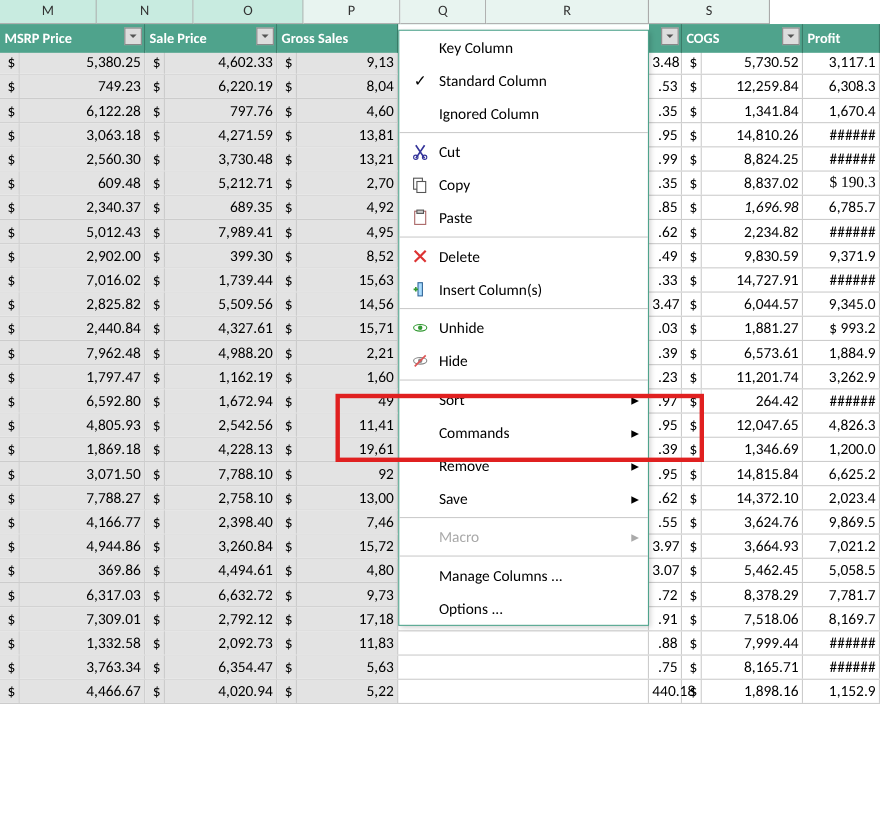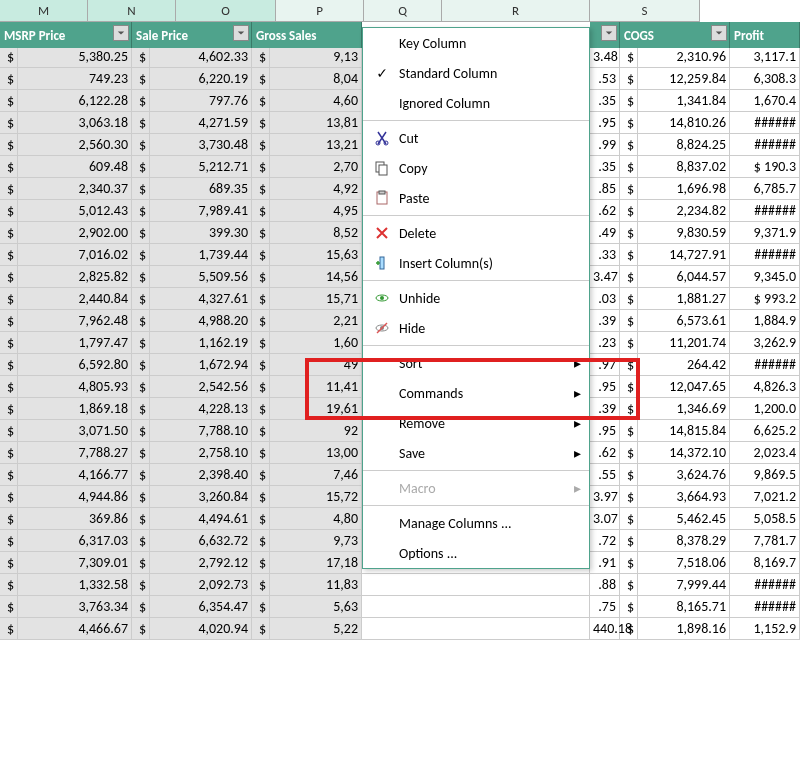--- a/index.html
+++ b/index.html
@@ -107,21 +107,21 @@
       <div class="dcell" style="width: 228px;">
         <span class="val"></span>
       </div>
       <div class="dcell" style="width: 30px;">
         <span class="val">3.48</span>
       </div>
       <div class="dcell" style="width: 18px;">
         <span class="val">$</span>
       </div>
       <div class="dcell" style="width: 92px;">
-        <span class="val">2,310.96</span>
+        <span class="val">5,730.52</span>
       </div>
       <div class="dcell" style="width: 70px;">
         <span class="val">3,117.1</span>
       </div>
     </div>
     <div class="data-row">
       <div class="dcell sel" style="width: 18px;">
         <span class="val">$</span>
       </div>
       <div class="dcell sel" style="width: 114px;">
@@ -284,21 +284,21 @@
       </div>
       <div class="dcell" style="width: 30px;">
         <span class="val">.35</span>
       </div>
       <div class="dcell" style="width: 18px;">
         <span class="val">$</span>
       </div>
       <div class="dcell" style="width: 92px;">
         <span class="val">8,837.02</span>
       </div>
-      <div class="dcell" style="width: 70px;">
+      <div class="dcell" style="width: 70px; font-family: Liberation Serif, serif;">
         <span class="val">$ 190.3</span>
       </div>
     </div>
     <div class="data-row">
       <div class="dcell sel" style="width: 18px;">
         <span class="val">$</span>
       </div>
       <div class="dcell sel" style="width: 114px;">
         <span class="val">2,340.37</span>
       </div>
@@ -316,21 +316,21 @@
       </div>
       <div class="dcell" style="width: 228px;">
         <span class="val"></span>
       </div>
       <div class="dcell" style="width: 30px;">
         <span class="val">.85</span>
       </div>
       <div class="dcell" style="width: 18px;">
         <span class="val">$</span>
       </div>
-      <div class="dcell" style="width: 92px;">
+      <div class="dcell" style="width: 92px; font-style: italic;">
         <span class="val">1,696.98</span>
       </div>
       <div class="dcell" style="width: 70px;">
         <span class="val">6,785.7</span>
       </div>
     </div>
     <div class="data-row">
       <div class="dcell sel" style="width: 18px;">
         <span class="val">$</span>
       </div>

